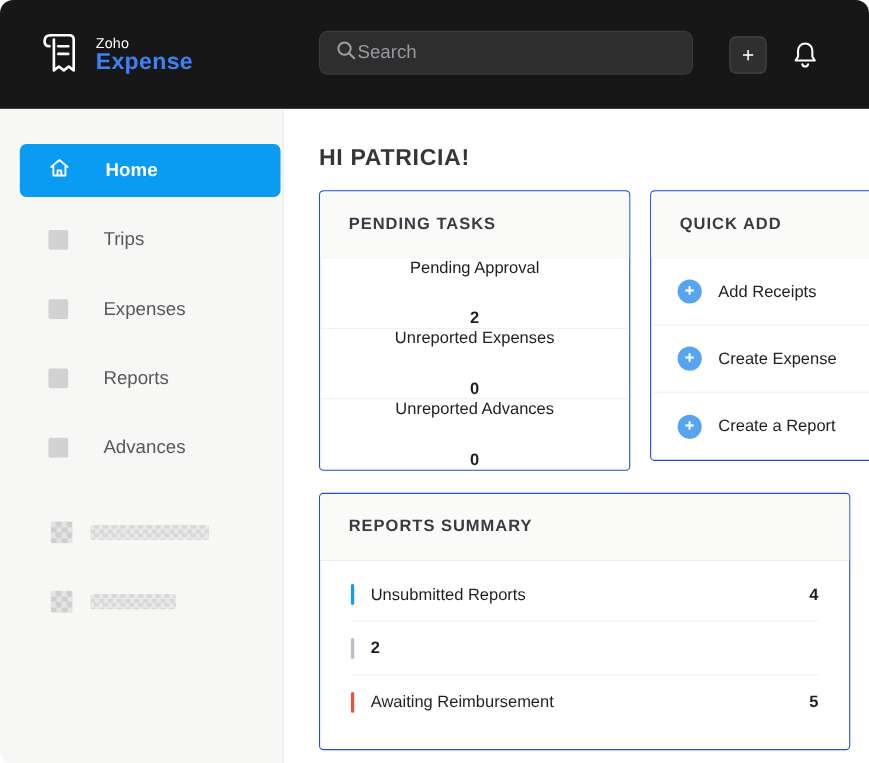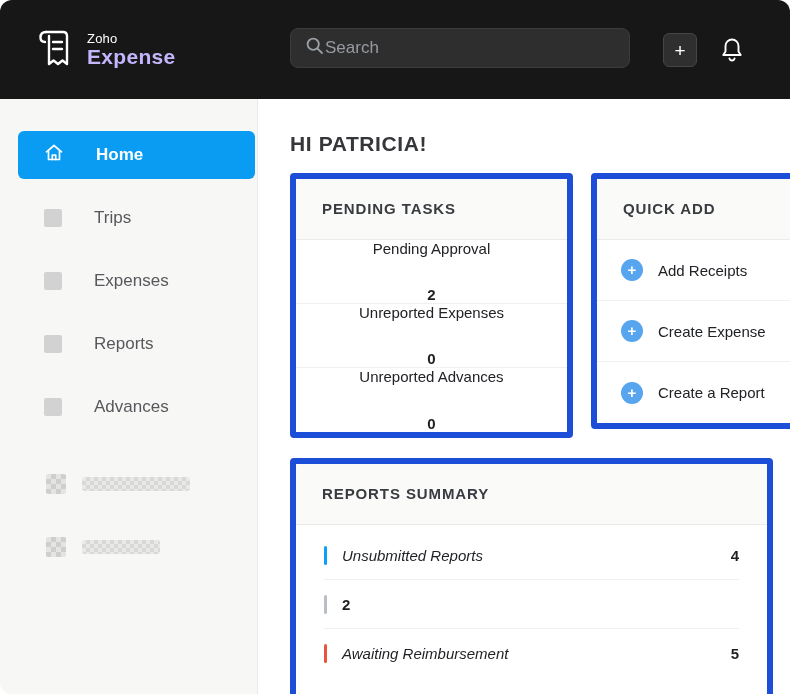--- a/index.html
+++ b/index.html
@@ -20,21 +20,21 @@
   .topbar {
     position: absolute; left: 0; top: 0; right: 0; height: 99px;
     background: #171717;
   }
   .brand {
     position: absolute; left: 34px; top: 26px;
     display: flex; align-items: center; gap: 13px;
   }
   .brand-text { display: flex; flex-direction: column; line-height: 1.05; }
   .brand-zoho { color: #ffffff; font-size: 13px; letter-spacing: .2px; }
-  .brand-expense { color: #c4b5fd; font-size: 21px; font-weight: 700; letter-spacing: .3px; }
+  .brand-expense { color: #3b82f6; font-size: 21px; font-weight: 700; letter-spacing: .3px; }
 
   .searchbox {
     position: absolute; left: 290px; top: 28px;
     width: 340px; height: 40px;
     background: #2e2e2e; border: 1px solid #3c3c3c; border-radius: 8px;
     display: flex; align-items: center; padding: 0 14px;
   }
   .searchbox input {
     flex: 1; background: transparent; border: none; outline: none;
     color: #e8e8e8; font-size: 17px; font-family: "Liberation Sans", sans-serif;
@@ -86,21 +86,21 @@
     position: absolute; left: 258px; top: 99px; bottom: 0; width: 532px;
     background: #ffffff; padding-left: 32px;
   }
   .greeting {
     margin-top: 33px;
     font-size: 21px; font-weight: 700; letter-spacing: .6px; color: #35363a;
   }
   .cards-row { display: flex; gap: 18px; margin-top: 17px; align-items: flex-start; }
 
   .card {
-    border: 6px solid #1d4ed8; border-radius: 4px; background: #ffffff;
+    border: 1px solid #1d4ed8; border-radius: 4px; background: #ffffff;
     flex: 0 0 auto;
   }
   .card-header {
     background: #fafaf8; border-bottom: 1px solid #ebebe9;
     padding: 21px 26px; border-radius: 4px 4px 0 0;
   }
   .card-title {
     font-size: 15px; font-weight: 600; letter-spacing: .9px; color: #383b40;
   }
 
@@ -133,21 +133,21 @@
 
   .card-summary { width: 483px; margin-top: 20px; }
   .summary-body { padding: 6px 0 18px; }
   .summary-row {
     display: flex; align-items: center;
     height: 49px; margin: 0 28px; border-bottom: 1px solid #f0f0ee;
     cursor: pointer;
   }
   .summary-row:last-child { border-bottom: none; }
   .tick { width: 3px; height: 19px; border-radius: 2px; margin-right: 15px; background: #ccc; flex: 0 0 auto; }
-  .summary-label { flex: 1; font-size: 15px; color: #1e2023; font-style: italic; }
+  .summary-label { flex: 1; font-size: 15px; color: #1e2023; }
   .summary-value { font-size: 15px; font-weight: 700; color: #1d1f23; }
 </style>
 </head>
 <body>
 
 <div class="page">
 
   <header class="topbar">
     <div class="brand">
       <span>

